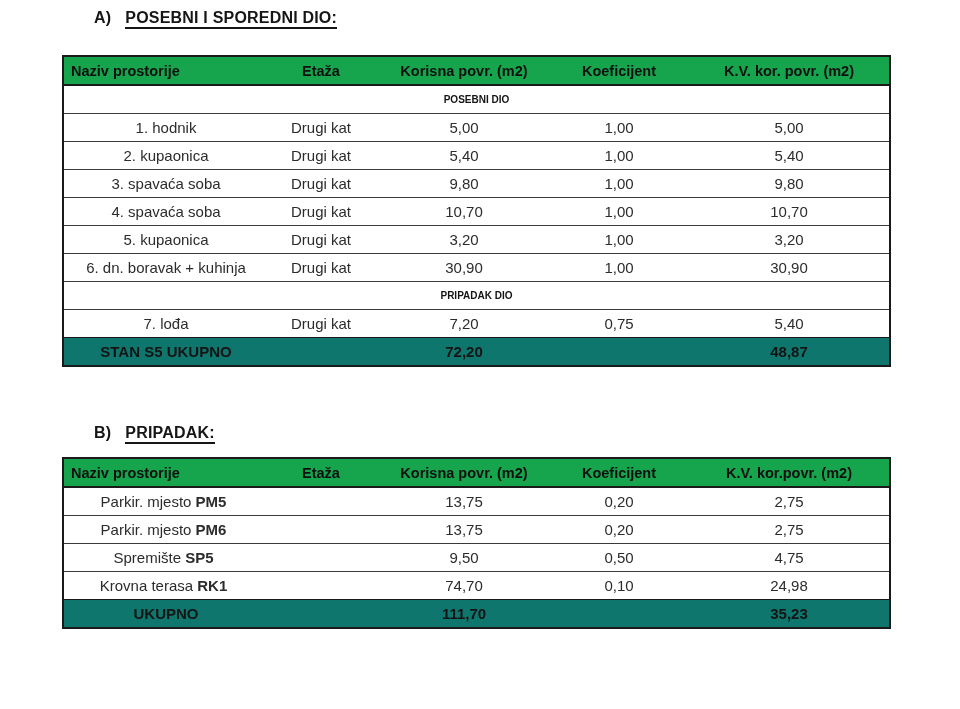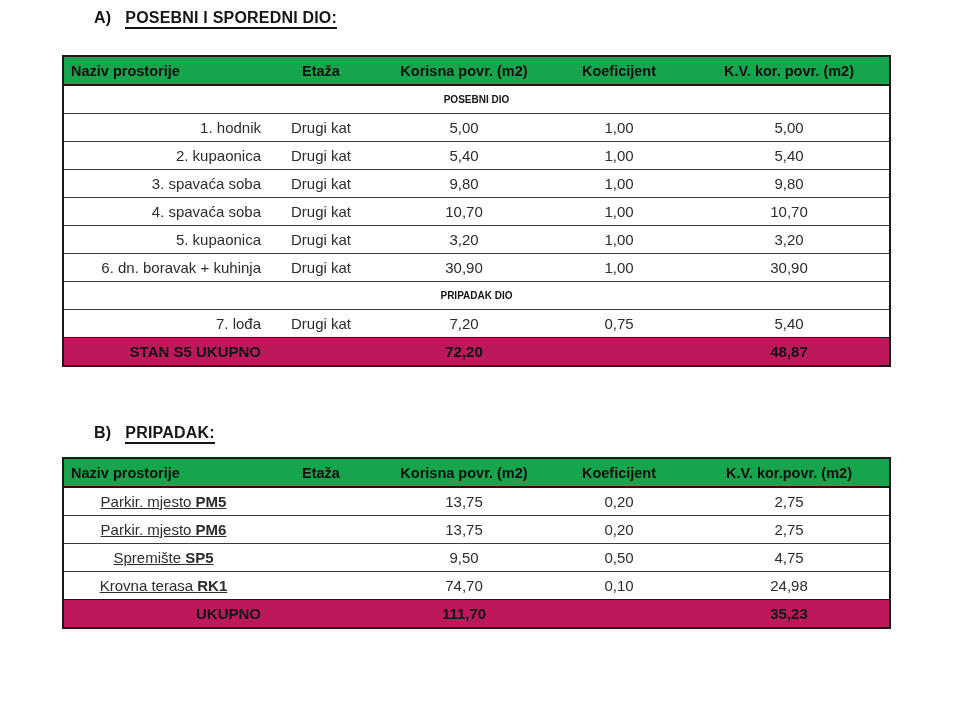--- a/index.html
+++ b/index.html
@@ -66,30 +66,30 @@
     padding: 0 2px;
     border-top: 1px solid #3a3a3a;
     text-align: center;
     vertical-align: middle;
     overflow: hidden;
     white-space: nowrap;
   }
   .area-table thead th { border-top: none; }
   .area-table tr.body-row:first-child td,
   .area-table tr.section-row:first-child td { border-top: none; }
-  .area-table td.cell-name { text-align: right; padding-left: 7px; }
-  .area-table td.cell-name-center { text-align: center; text-decoration: underline; }
+  .area-table td.cell-name { text-align: center; padding-left: 7px; }
+  .area-table td.cell-name-center { text-align: center; }
   .area-table tr.section-row td {
     font-weight: bold;
     font-size: 10px;
     color: #141414;
     text-align: center;
   }
   .area-table tr.total-row td {
-    background: #be185d;
+    background: #0f766e;
     font-weight: bold;
     color: #141414;
     border-top: 1px solid #1a1a1a;
   }
   .code { font-weight: bold; }
 </style>
 </head>
 <body>
 
 <div class="doc">

